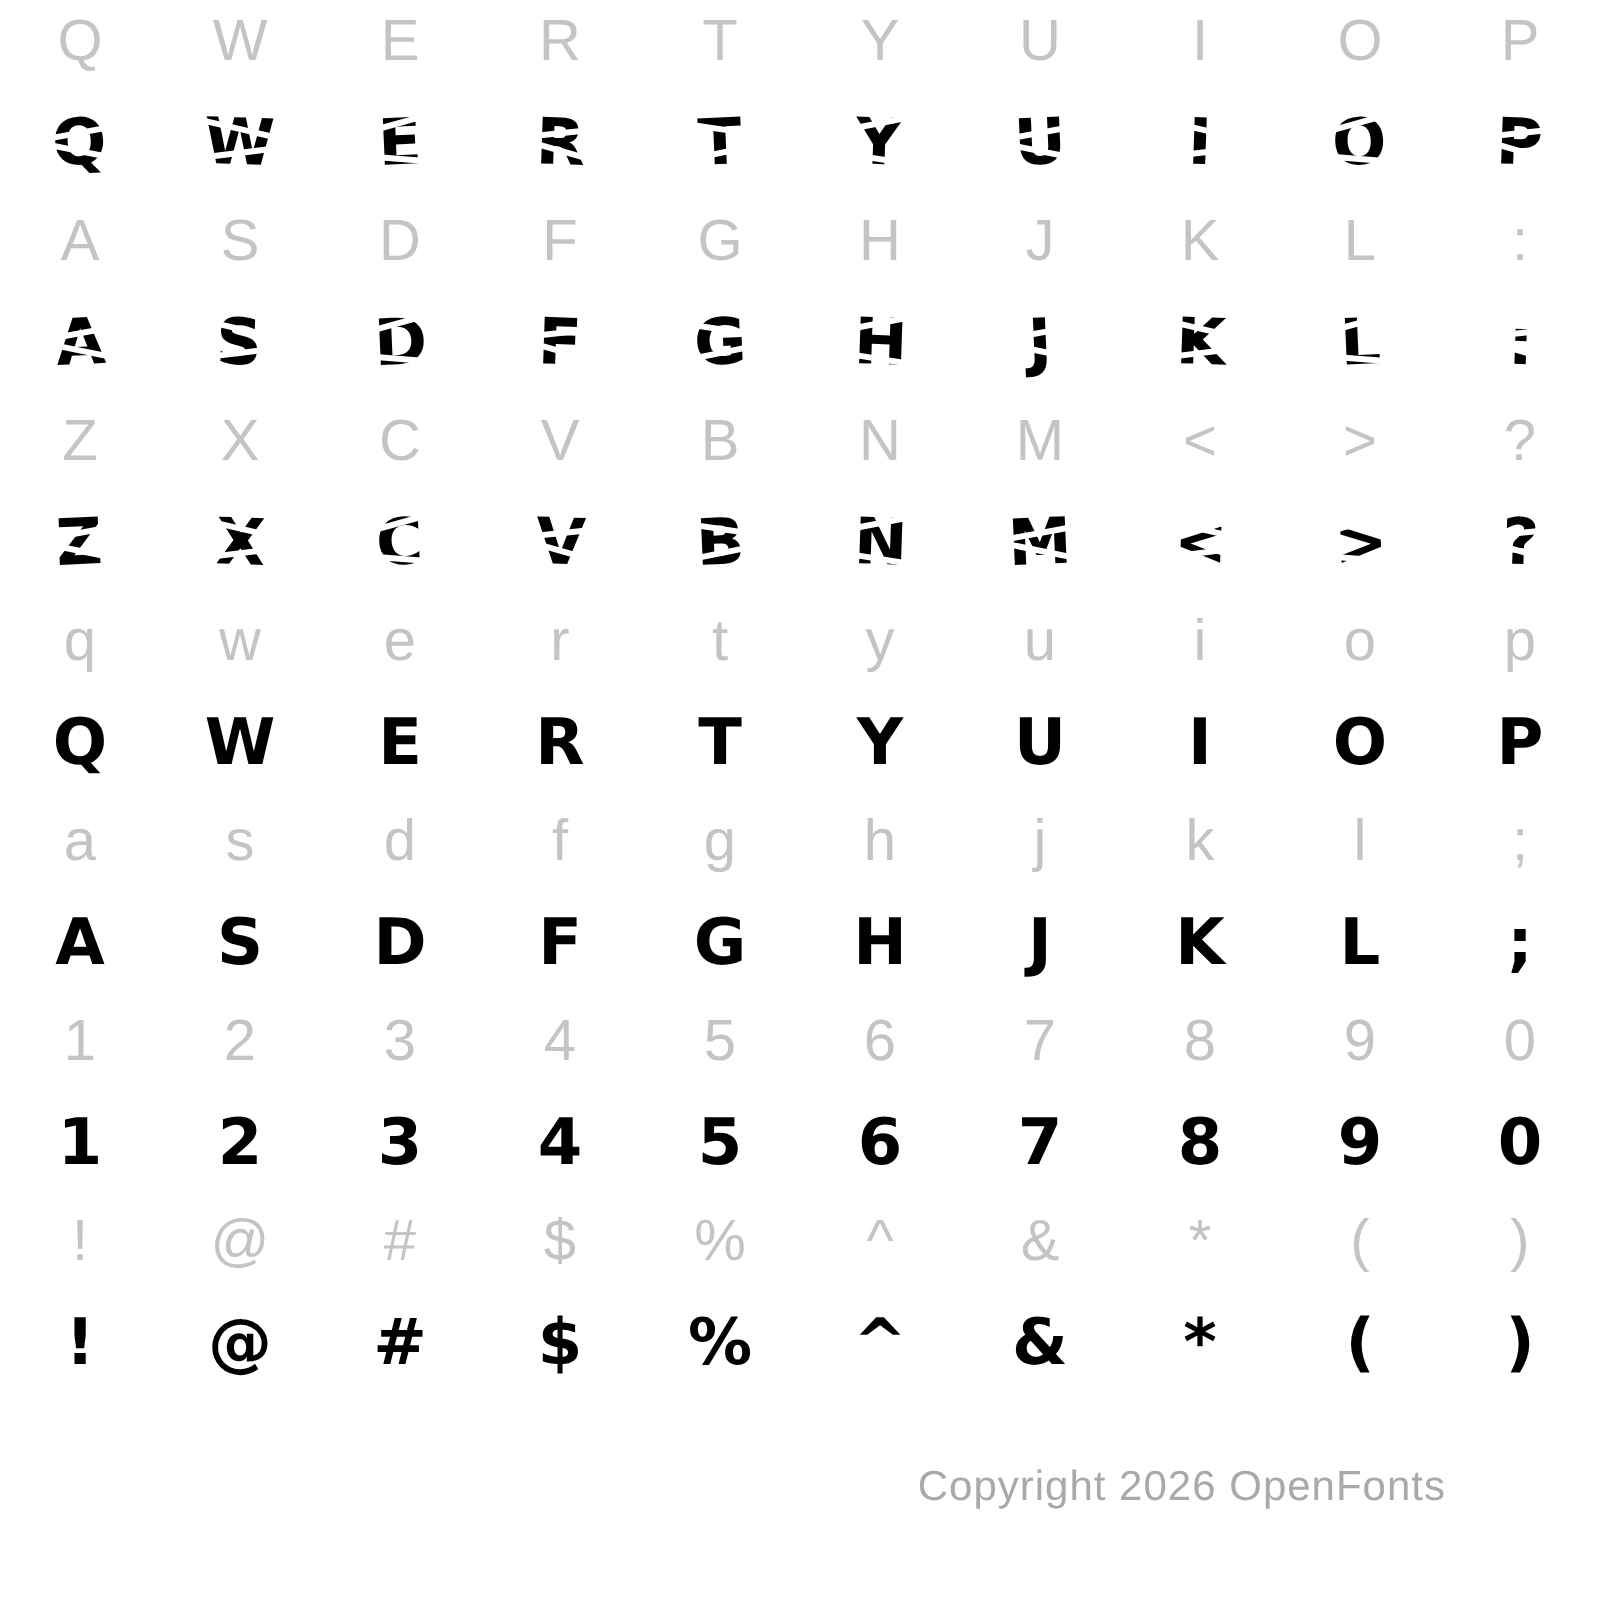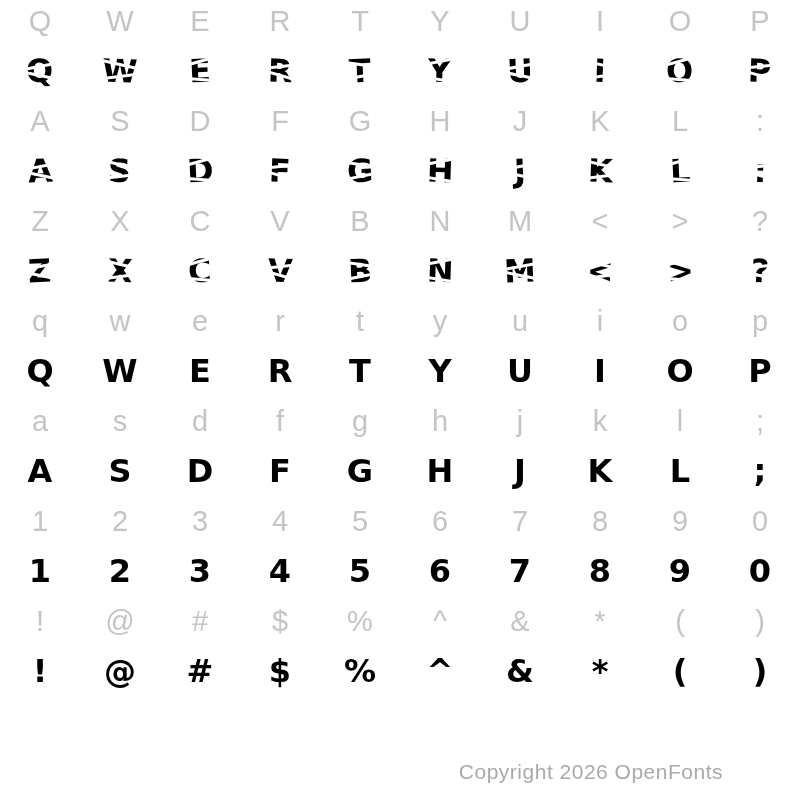--- a/index.html
+++ b/index.html
@@ -65,21 +65,21 @@
     pointer-events: none;
   }
   .specimen-distressed .glyph::before { top: 24%; transform: rotate(11deg); }
   .specimen-distressed .glyph::after  { top: 64%; transform: rotate(-9deg); }
   .specimen-distressed .cell:nth-child(3n) .glyph::before   { top: 15%; transform: rotate(-13deg); }
   .specimen-distressed .cell:nth-child(3n) .glyph::after    { top: 72%; transform: rotate(7deg); }
   .specimen-distressed .cell:nth-child(3n+1) .glyph::before { top: 32%; transform: rotate(-8deg); }
   .specimen-distressed .cell:nth-child(3n+1) .glyph::after  { top: 58%; transform: rotate(14deg); }
   .footer {
     position: absolute;
-    top: 760px;
+    top: 732px;
     right: 77px;
     font-family: "Liberation Sans", sans-serif;
     font-size: 21px;
     font-weight: 400;
     color: var(--copy-gray, #a9a9a9);
     letter-spacing: 0.5px;
   }
 </style>
 </head>
 <body>

